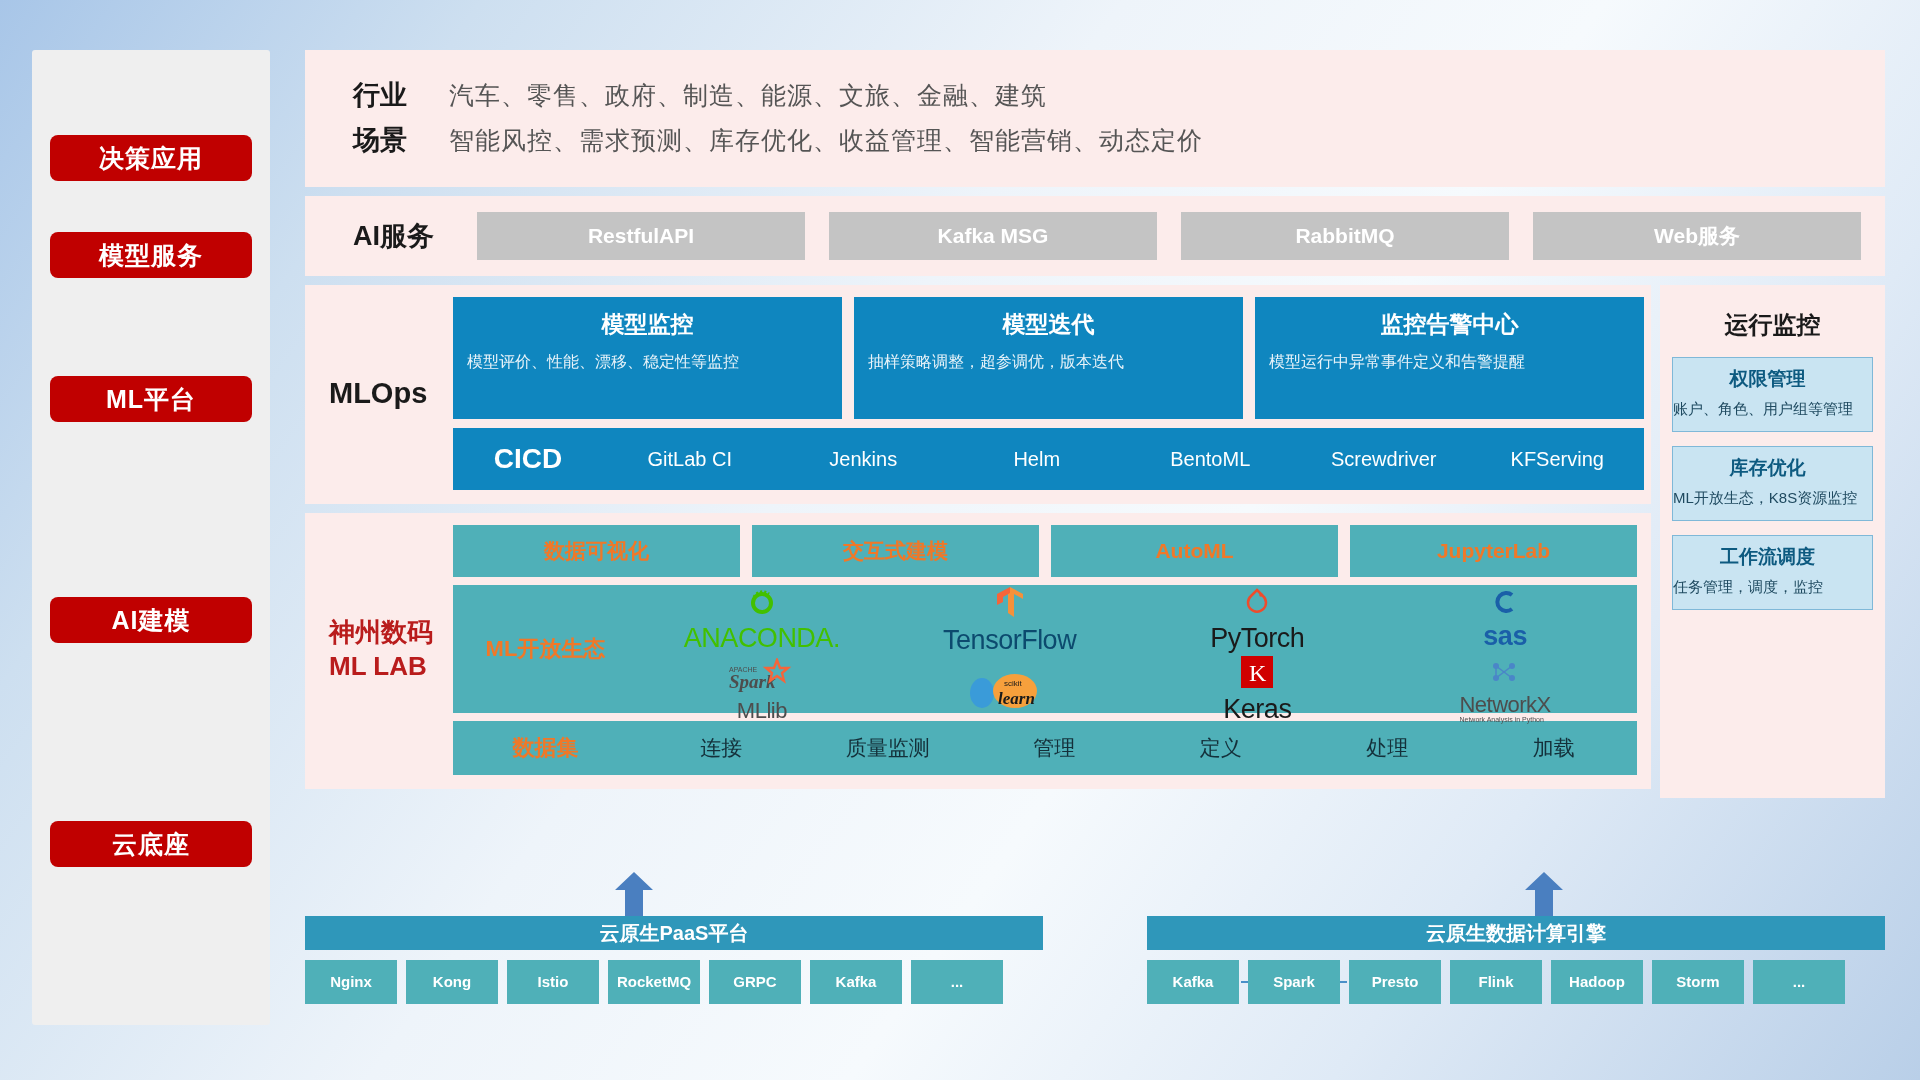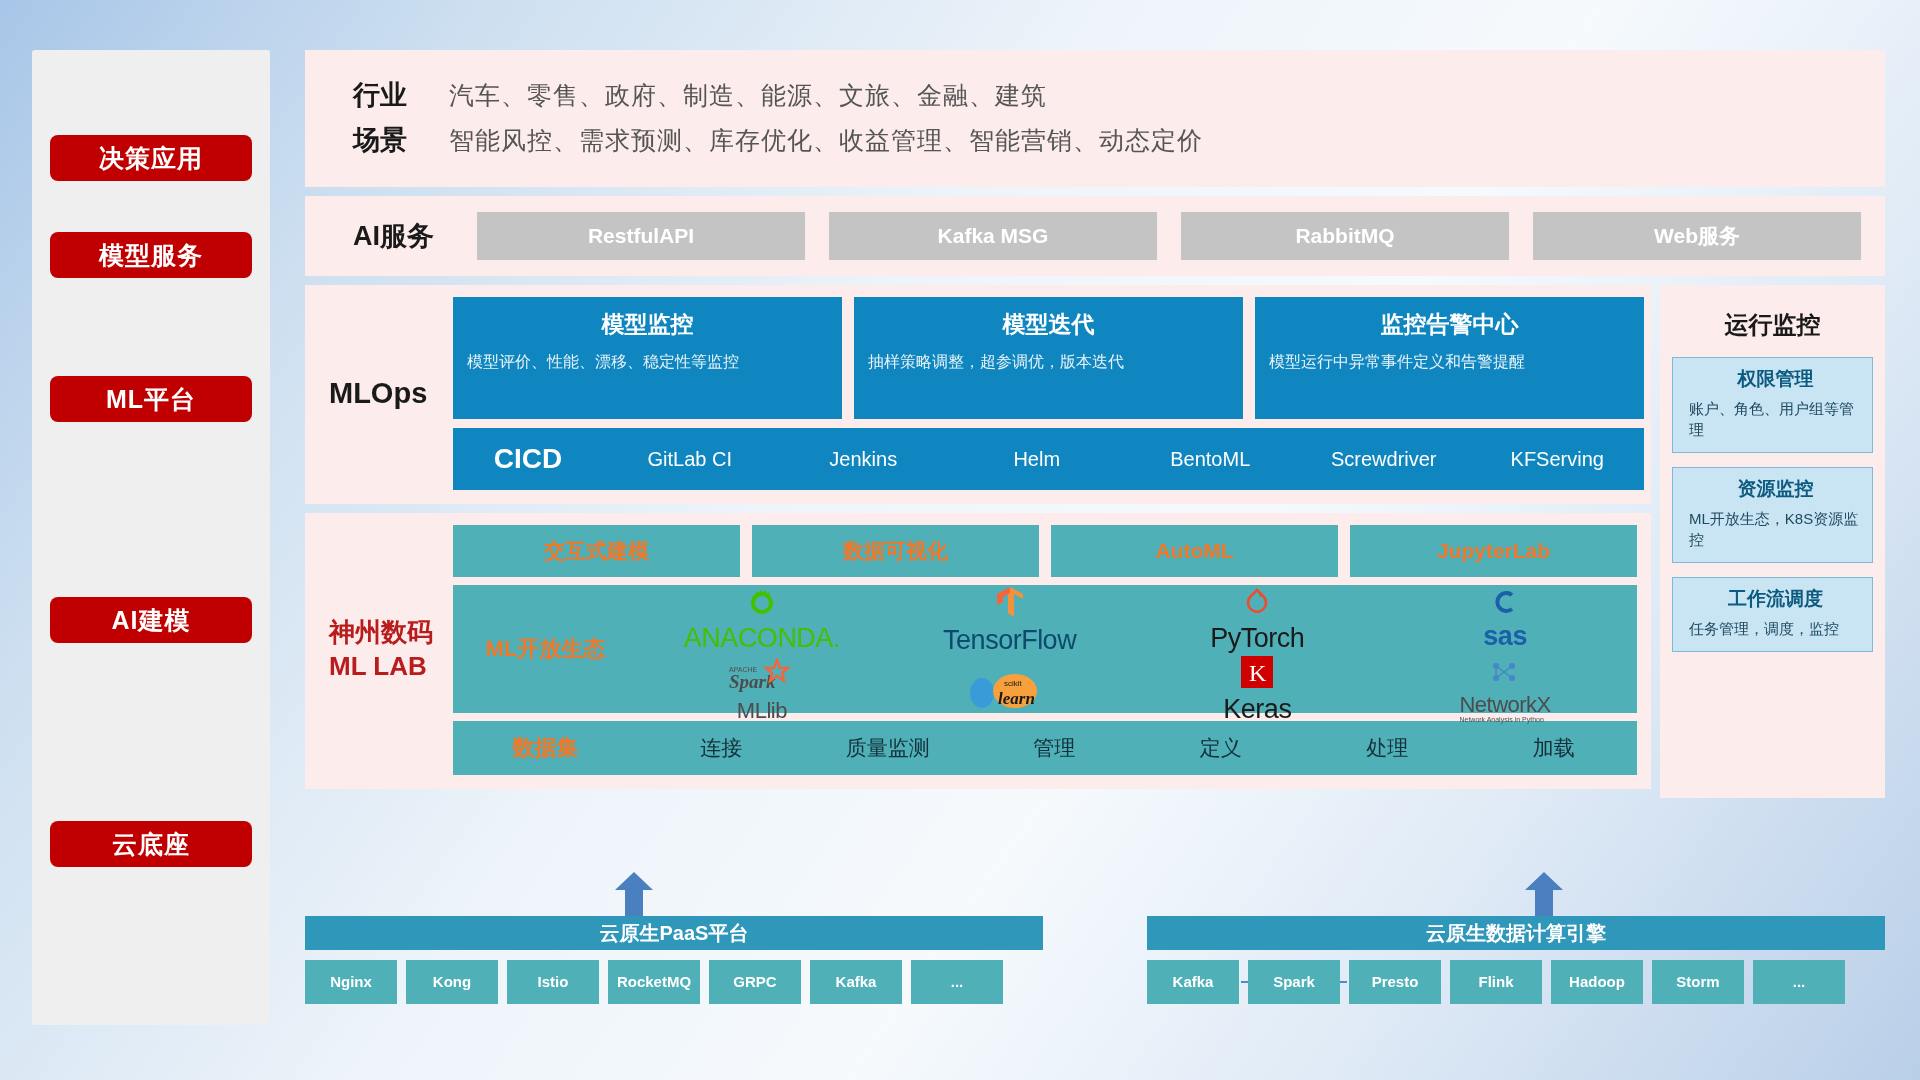--- a/index.html
+++ b/index.html
@@ -120,21 +120,21 @@
   }
 
   
   #monitor-title {
     text-align: center; font-size: 24px; font-weight: bold;
     color: #1a1a1a; margin: 10px 0 16px 0;
   }
   .monitor-card {
     background: #c9e4f2;
     border: 1px solid #7fb8d8;
-    padding: 8px 10px 12px 16px;
+    padding: 8px 10px 12px 0;
     margin-bottom: 14px;
   }
   .monitor-card-title {
     text-align: center; font-size: 19px; font-weight: bold;
     color: #0d5a80; margin-bottom: 6px;
   }
   .monitor-card-desc { font-size: 15px; color: #1f4a60; line-height: 1.4; }
 
   
   #band-mllab { padding: 12px 0 14px 0; display: flex; align-items: stretch; }
@@ -278,22 +278,22 @@
 
       <div class="band" id="band-mllab">
         <div id="mllab-label">
           <div>
             <div>神州数码</div>
             <div>ML LAB</div>
           </div>
         </div>
         <div id="mllab-body">
           <div id="tools-row">
+            <div class="tool-chip">数据可视化</div>
             <div class="tool-chip">交互式建模</div>
-            <div class="tool-chip">数据可视化</div>
             <div class="tool-chip">AutoML</div>
             <div class="tool-chip">JupyterLab</div>
           </div>
 
           <div id="eco-row">
             <div id="eco-label">ML开放生态</div>
             <div id="eco-logos">
 
               <div class="logo">
                 <svg width="30" height="30" viewBox="0 0 30 30">
@@ -384,21 +384,21 @@
       </div>
     </div>
 
     <div id="mid-right">
       <div id="monitor-title">运行监控</div>
       <div class="monitor-card">
         <div class="monitor-card-title">权限管理</div>
         <div class="monitor-card-desc">账户、角色、用户组等管理</div>
       </div>
       <div class="monitor-card">
-        <div class="monitor-card-title">资源监控</div>
+        <div class="monitor-card-title">库存优化</div>
         <div class="monitor-card-desc">ML开放生态，K8S资源监控</div>
       </div>
       <div class="monitor-card">
         <div class="monitor-card-title">工作流调度</div>
         <div class="monitor-card-desc">任务管理，调度，监控</div>
       </div>
     </div>
   </div>
 </div>
 

